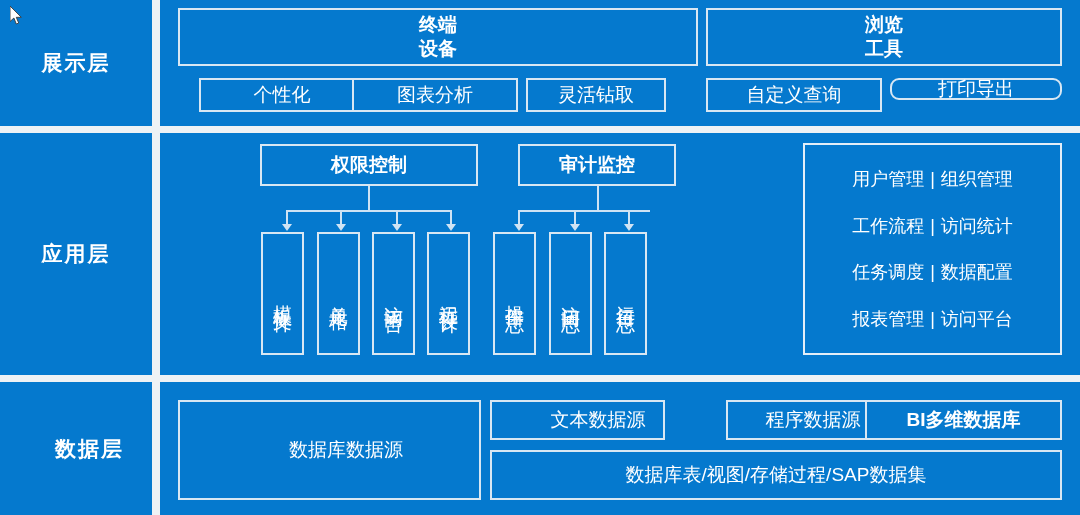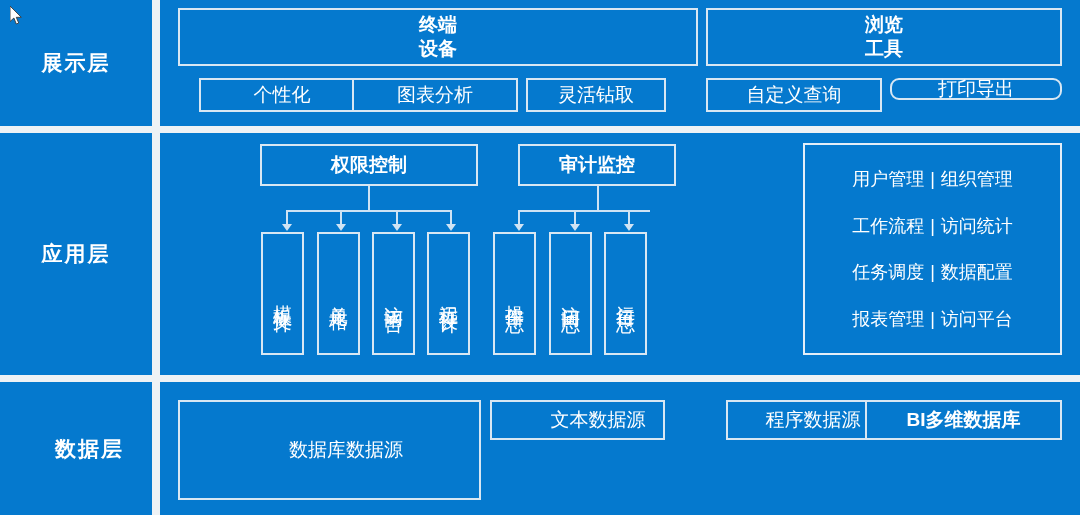--- a/index.html
+++ b/index.html
@@ -189,19 +189,22 @@
     <div class="box" style="left:330px;top:18px;width:175px;height:40px;padding-left:41px;">
       <span>文本数据源</span>
     </div>
     <div class="box" style="left:518px;top:18px;width:174px;height:40px;margin-left:48px;">
       <span>程序数据源</span>
     </div>
     <div class="box bold" style="left:705px;top:18px;width:197px;height:40px;">
       <span>BI多维数据库</span>
     </div>
 
+    <div class="box" style="left:330px;top:68px;width:572px;height:50px;">
+      <span>数据库表/视图/存储过程/SAP数据集</span>
+    </div>
   </div>
 
   <svg class="cursor" viewBox="0 0 14 20">
     <polygon points="0,0 0,15.5 3.9,12 6.3,18 8.7,17 6.3,11.3 11.3,11.3" fill="#ffffff" stroke="#3a3a3a" stroke-width="0.9"></polygon>
   </svg>
 
 </div>
 
 </body></html>

